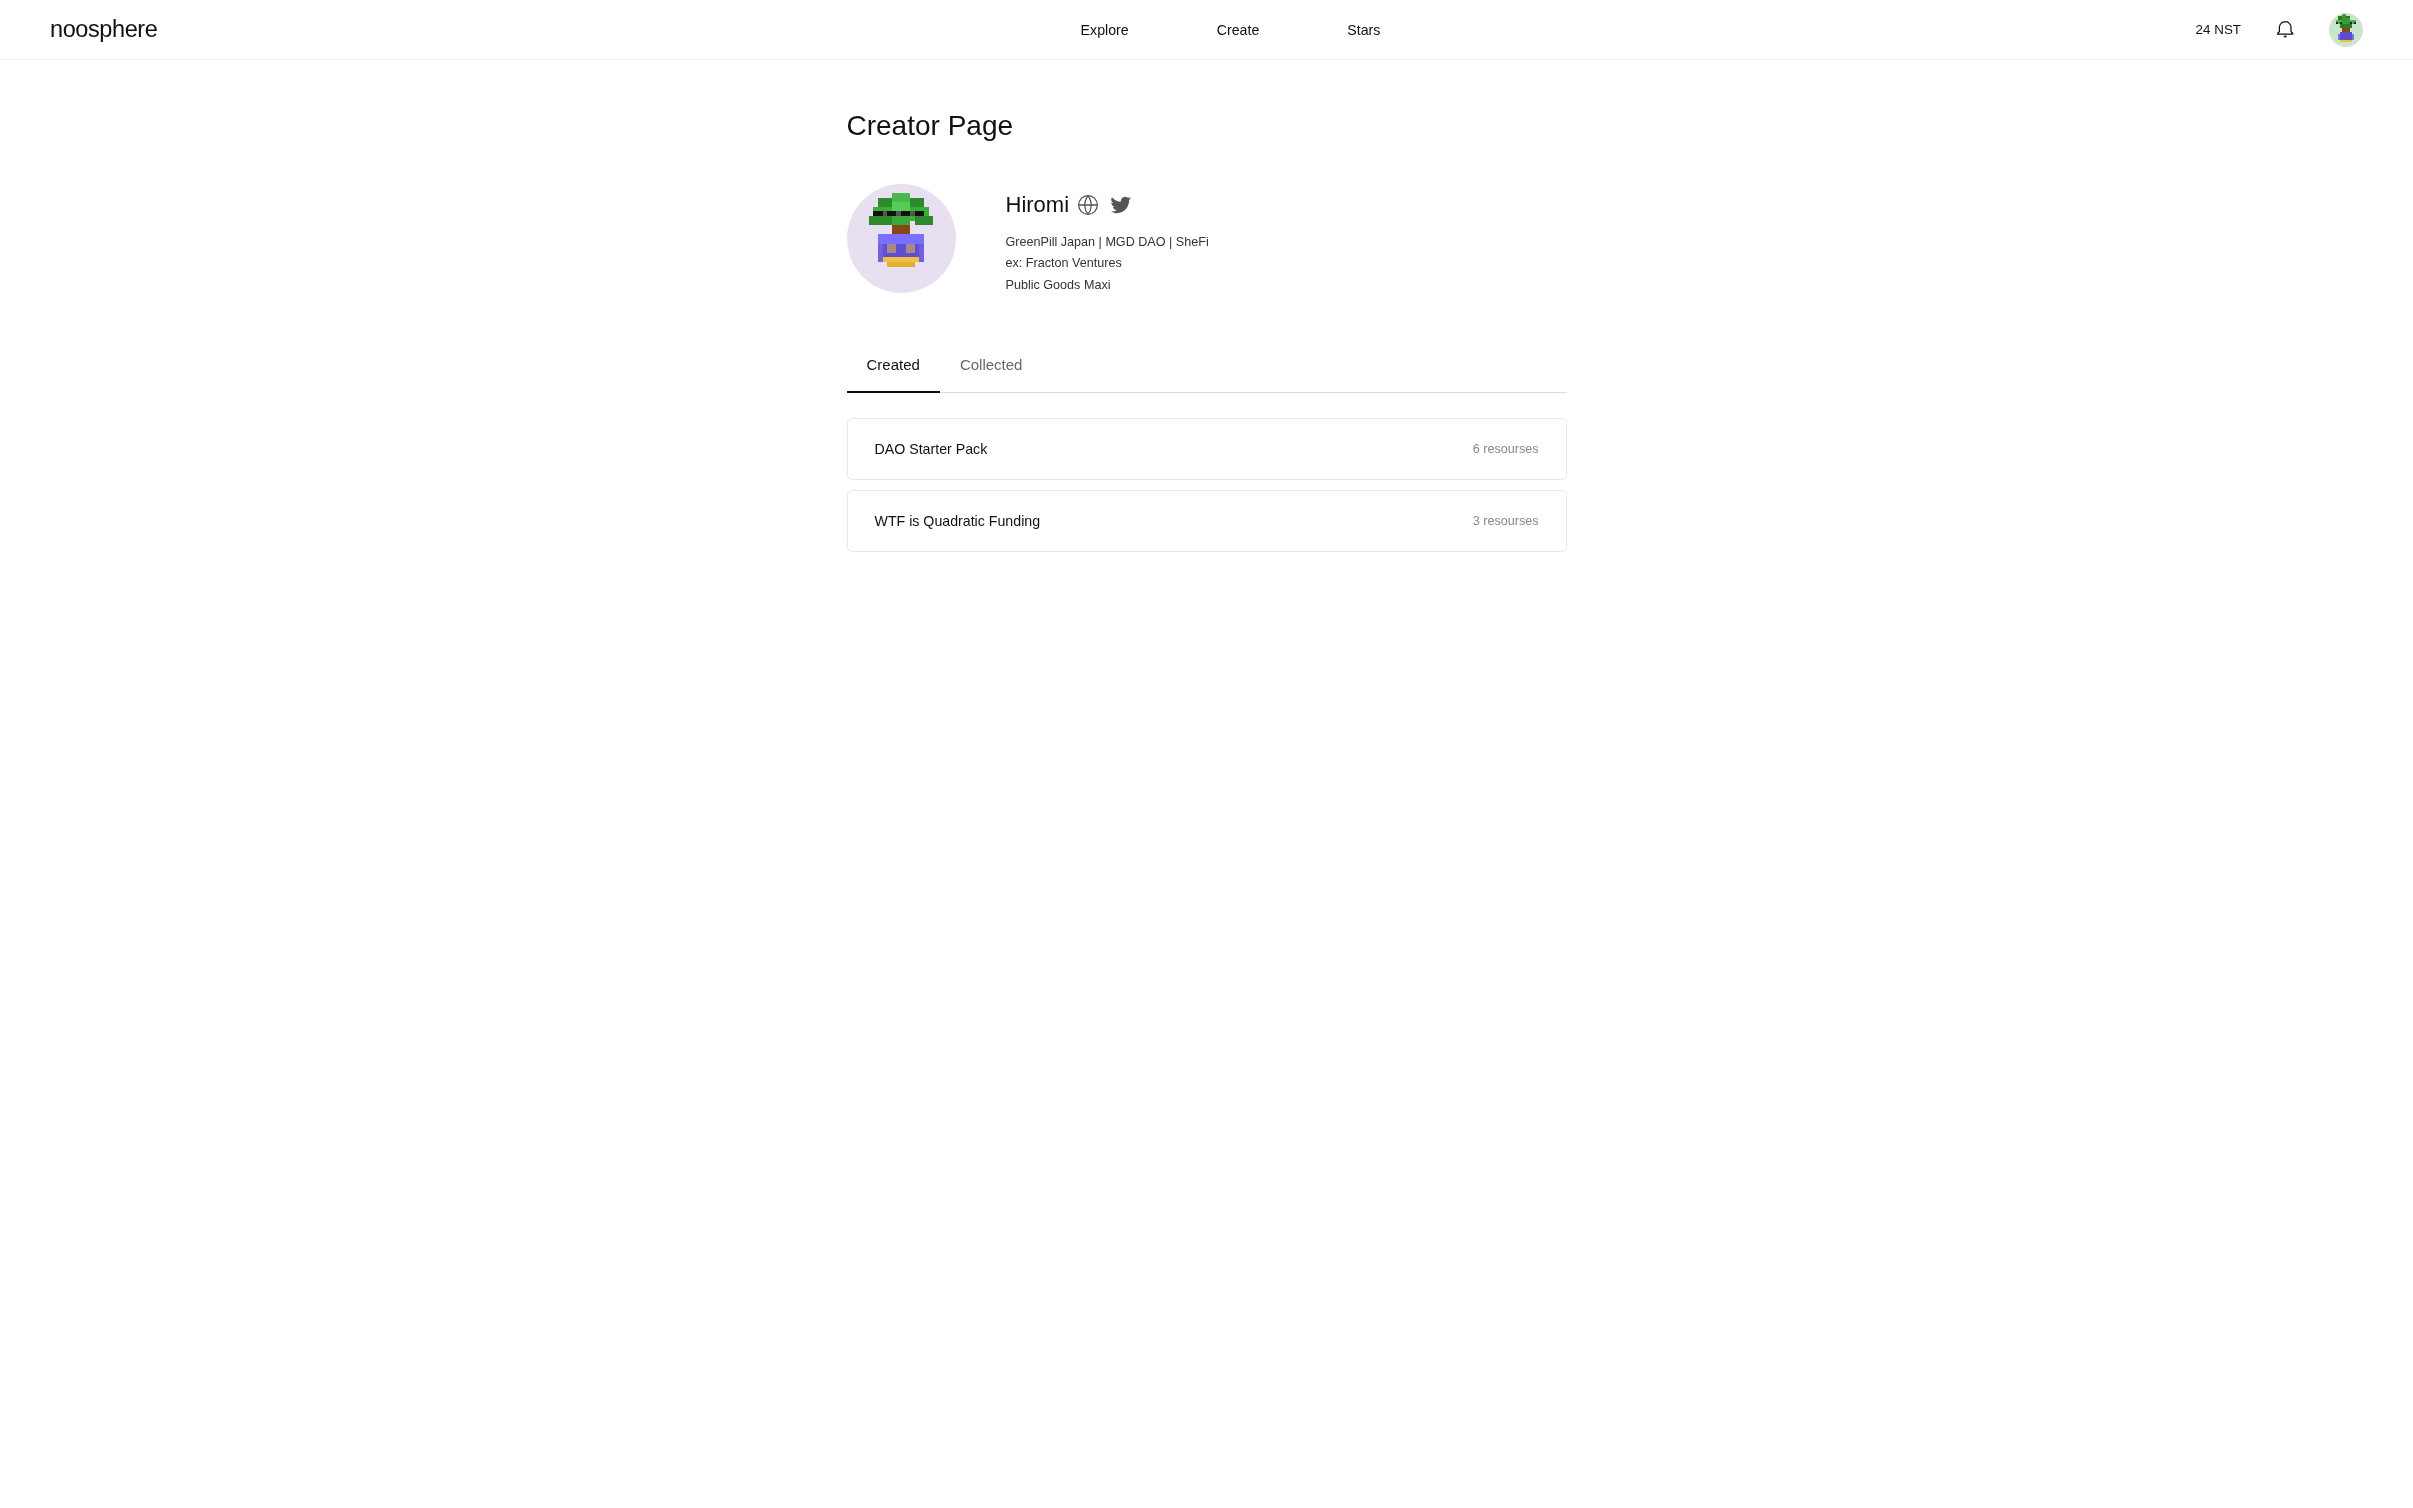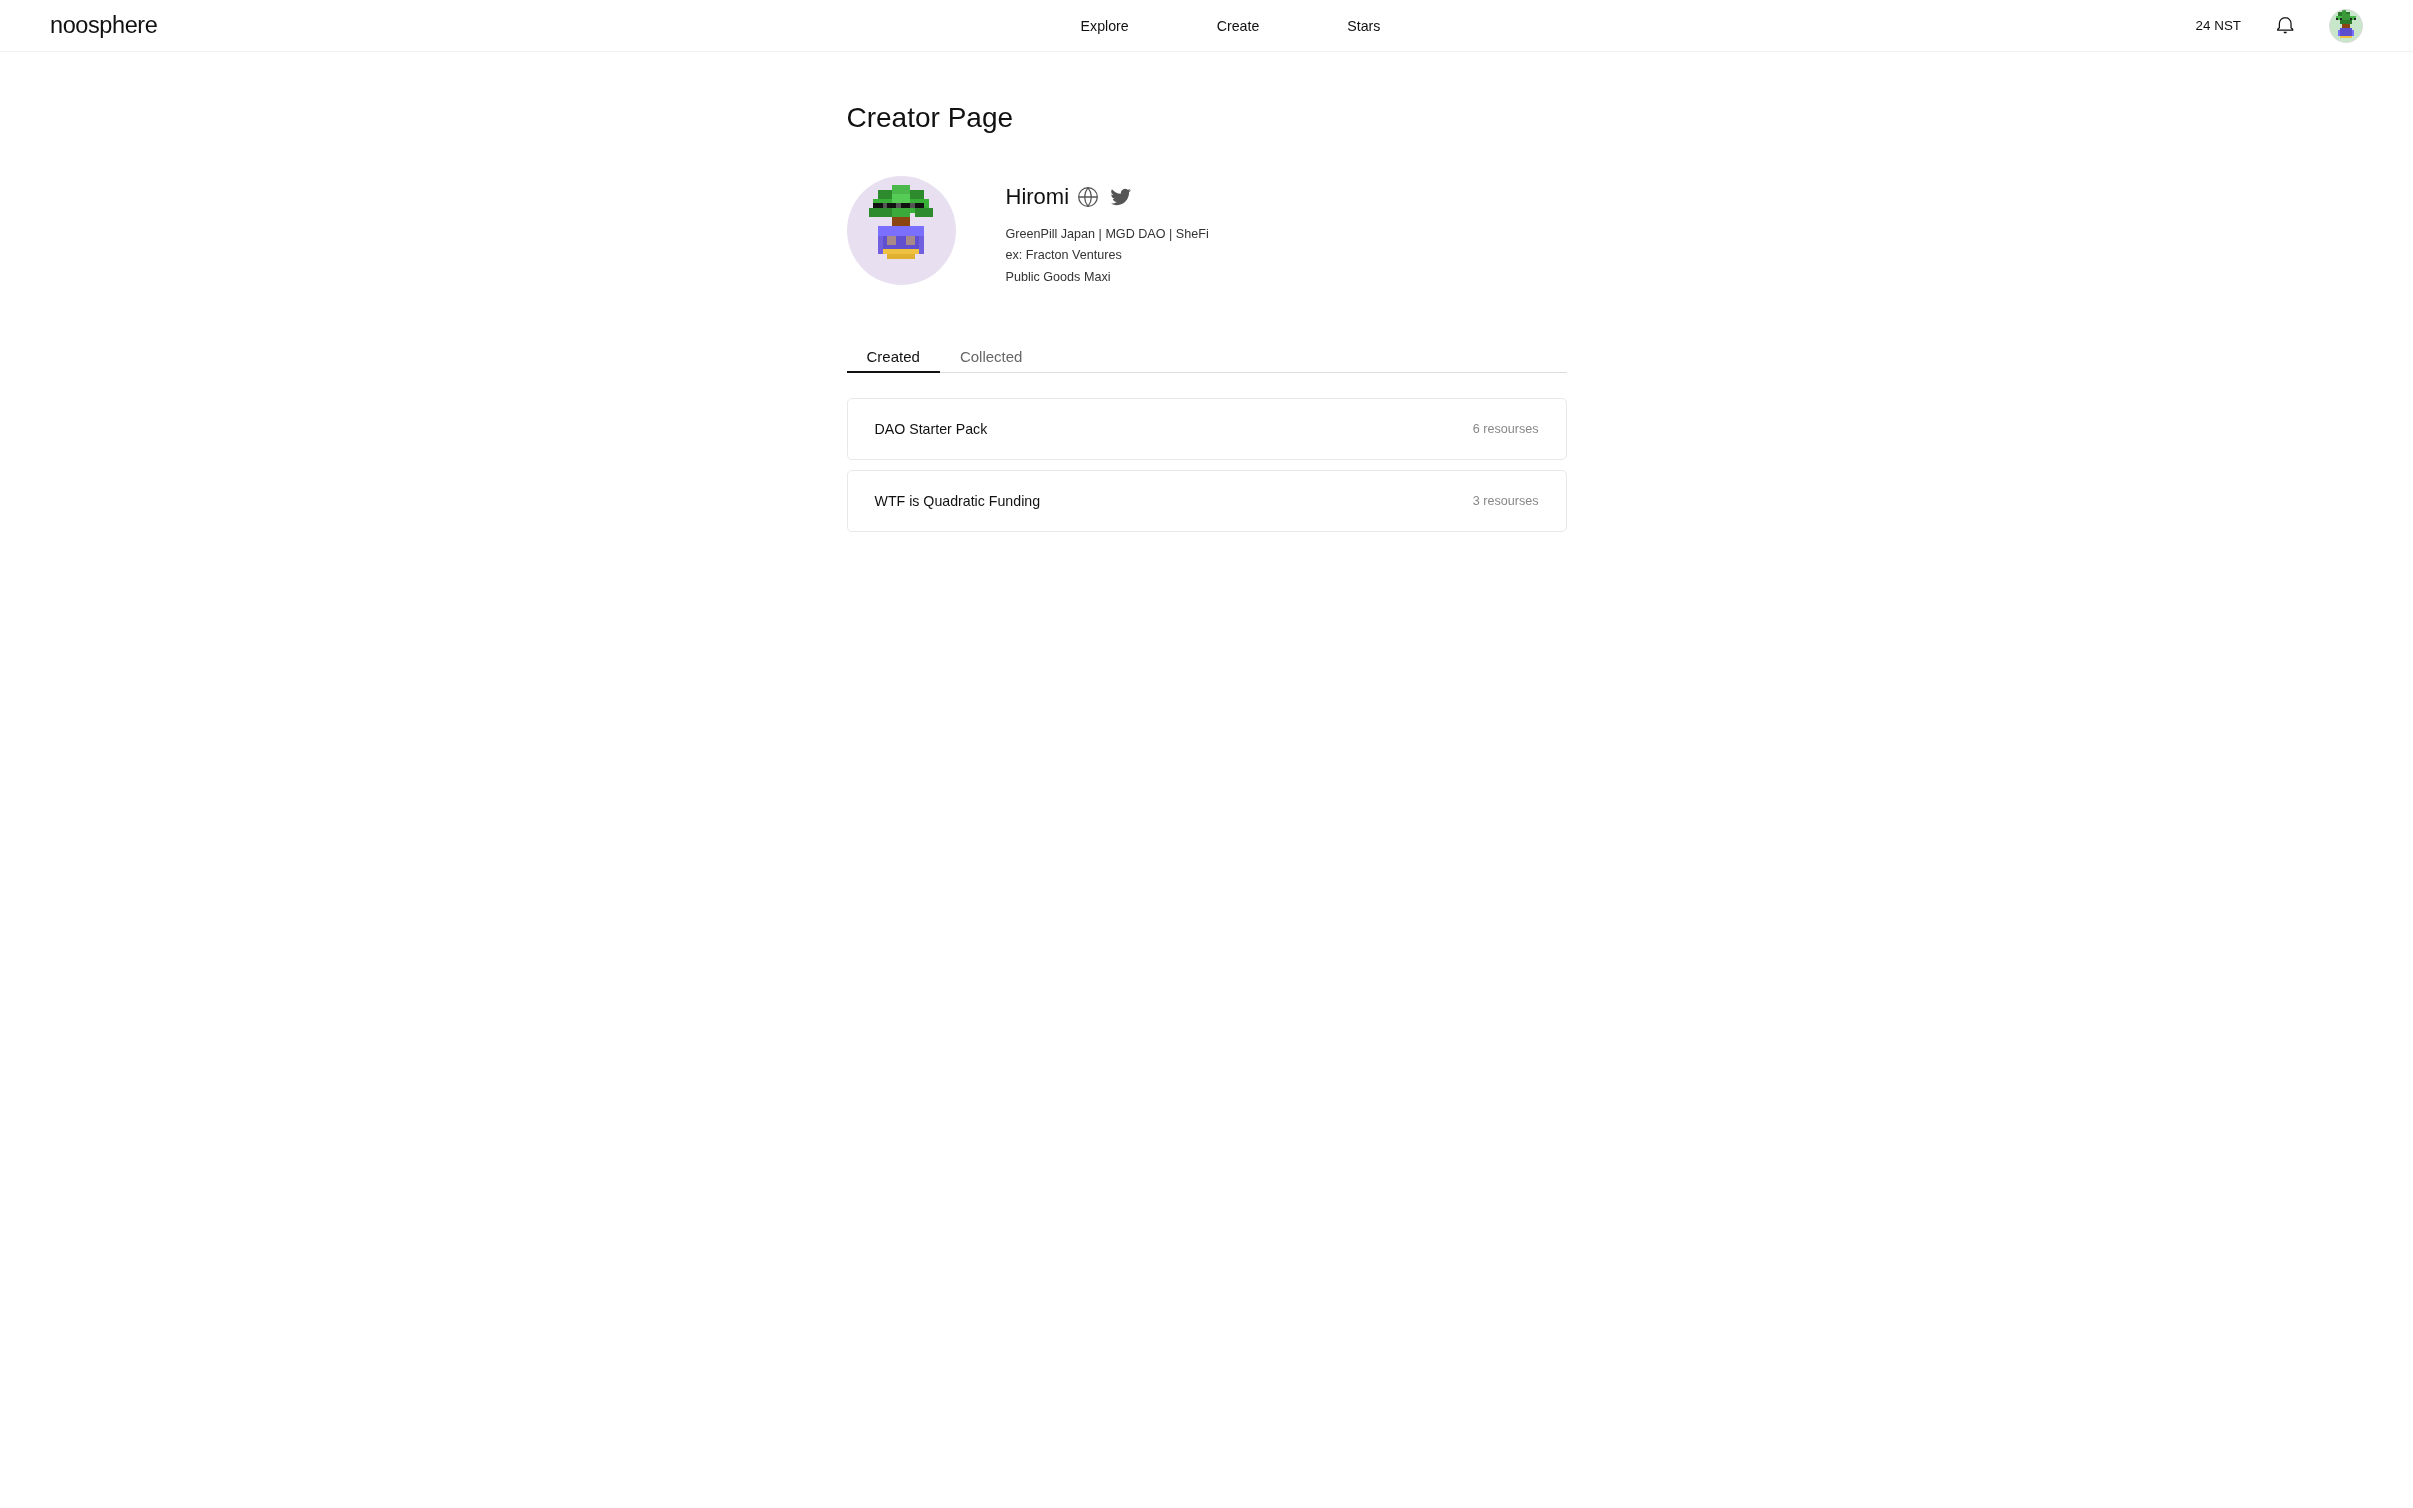--- a/index.html
+++ b/index.html
@@ -9,21 +9,21 @@
       color: #111;
       min-height: 100vh;
     }
 
     
     .navbar {
       display: flex;
       align-items: center;
       justify-content: space-between;
       padding: 0 50px;
-      height: 52px;
+      height: 60px;
       border-bottom: 0.8px solid #f0f0f0;
     }
     .nav-logo {
       font-size: 23.5px;
       font-weight: 400;
       letter-spacing: -0.4px;
       color: #111;
     }
     .nav-links {
       display: flex;
@@ -137,21 +137,21 @@
     .tabs-container {
       border-bottom: 0.8px solid #ddd;
       margin-bottom: 25px;
     }
     .tabs {
       display: flex;
       gap: 0;
     }
     .tab {
       font-size: 15px;
-      padding: 10px 20px 6px;
+      padding: 10px 20px 18px;
       cursor: pointer;
       color: #666;
       border-bottom: 1.7px solid transparent;
       margin-bottom: -0.8px;
       text-decoration: none;
     }
     .tab.active {
       color: #111;
       border-bottom: 2.1px solid #111;
       font-weight: 500;

